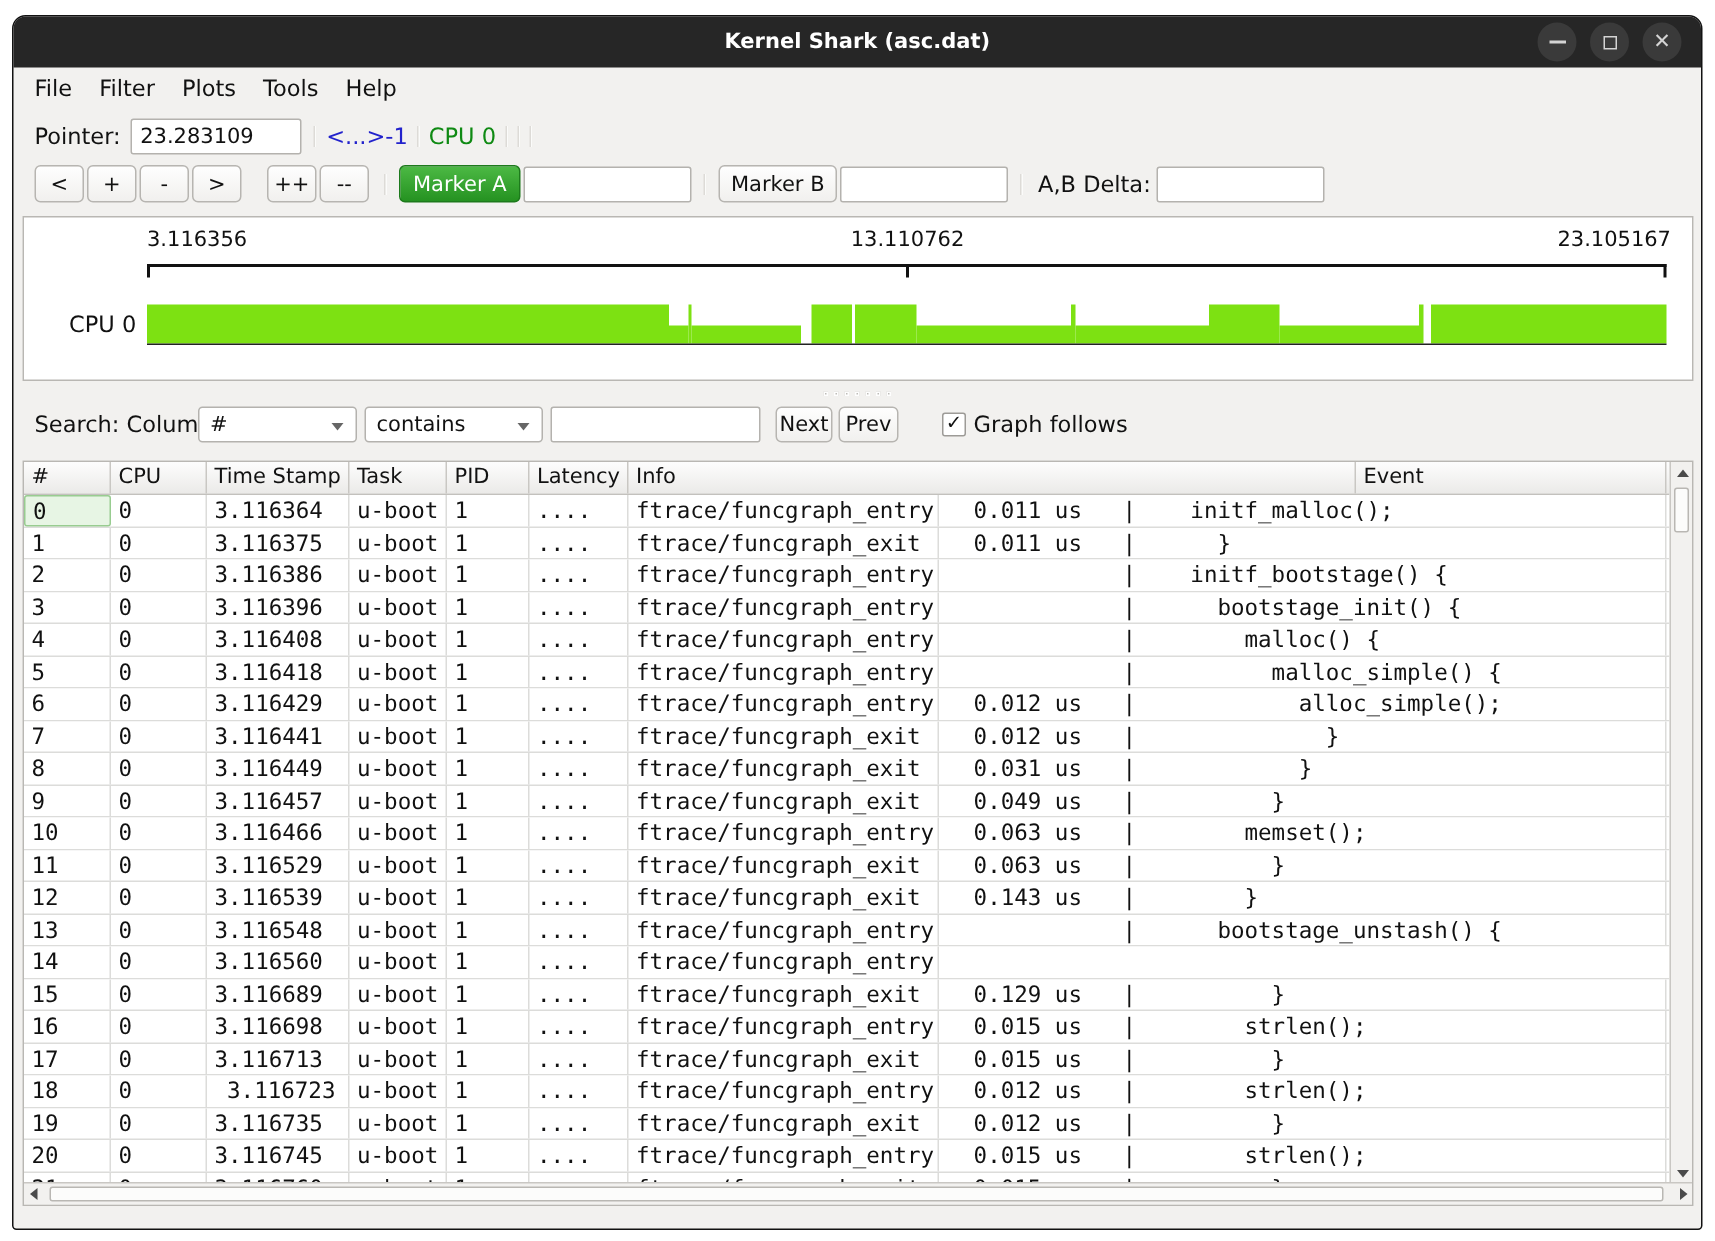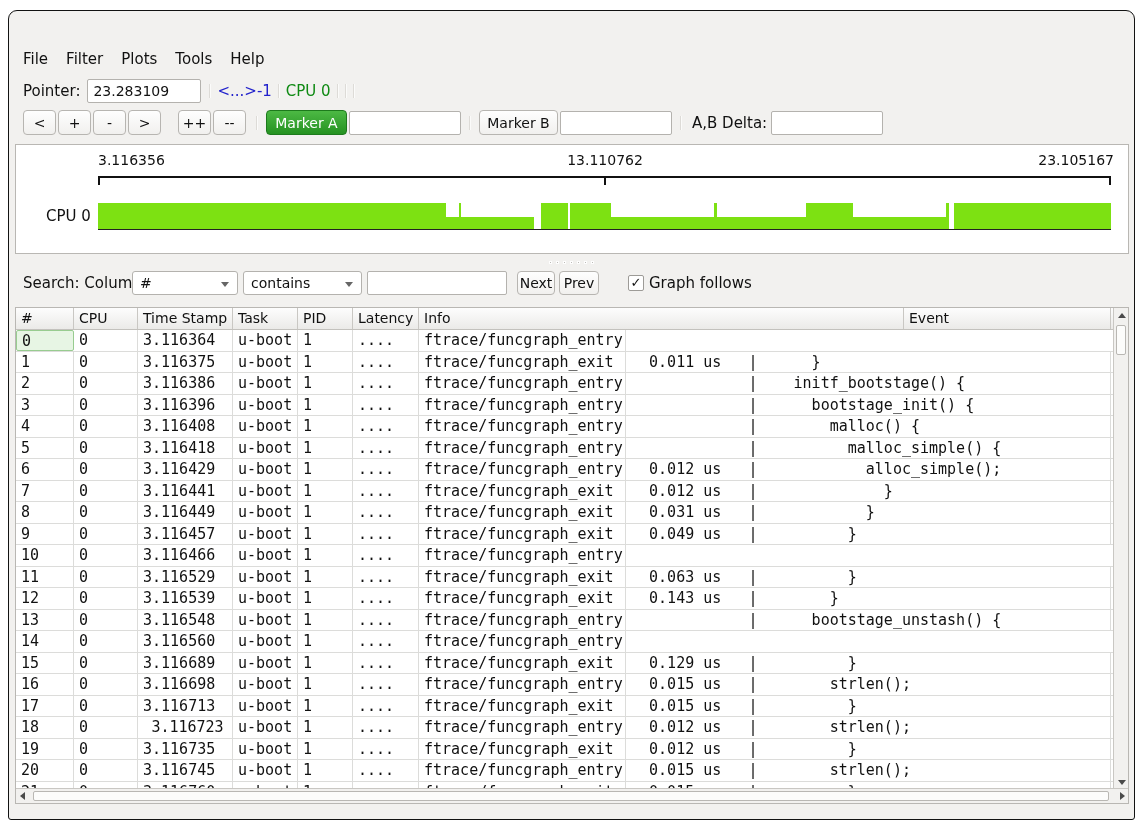--- a/index.html
+++ b/index.html
@@ -127,20 +127,34 @@
   .arr-up   { left:4px; top:5px;  border-left:4px solid transparent; border-right:4px solid transparent; border-bottom:5px solid #4a4a4a; }
   .arr-down { left:4px; bottom:5px; border-left:4px solid transparent; border-right:4px solid transparent; border-top:5px solid #4a4a4a; }
   .arr-left { left:4px; top:3px; border-top:4px solid transparent; border-bottom:4px solid transparent; border-right:5px solid #4a4a4a; }
   .arr-right{ right:3px; top:3px; border-top:4px solid transparent; border-bottom:4px solid transparent; border-left:5px solid #4a4a4a; }
 </style>
 </head>
 <body>
 
 <div class="window">
 
+  <div class="titlebar">
+    <span class="title-text">Kernel Shark (asc.dat)</span>
+    <div class="win-controls">
+      <div class="win-btn">
+          <span class="glyph-min"></span>
+        </div>
+      <div class="win-btn">
+          <span class="glyph-max"></span>
+        </div>
+      <div class="win-btn">
+          <span class="glyph-close">✕</span>
+        </div>
+    </div>
+  </div>
 
   <div class="menubar" id="menubar">
       <span class="menu-item">File</span>
       <span class="menu-item">Filter</span>
       <span class="menu-item">Plots</span>
       <span class="menu-item">Tools</span>
       <span class="menu-item">Help</span>
     </div>
 
   <div class="pointer-row">
@@ -259,20 +273,21 @@
       </div>
     <div class="tbody" id="tbody">
         <div class="tr">
           <div class="td sel" style="width: 58px;">0</div>
           <div class="td" style="width: 64px;">0</div>
           <div class="td" style="width: 95px;">3.116364</div>
           <div class="td" style="width: 65px;">u-boot</div>
           <div class="td" style="width: 55px;">1</div>
           <div class="td" style="width: 66px;">....</div>
           <div class="td" style="width: 207px;">ftrace/funcgraph_entry</div>
+          <div class="td" style="width: 485px;">  0.011 us   |    initf_malloc();</div>
         </div>
         <div class="tr">
           <div class="td" style="width: 58px;">1</div>
           <div class="td" style="width: 64px;">0</div>
           <div class="td" style="width: 95px;">3.116375</div>
           <div class="td" style="width: 65px;">u-boot</div>
           <div class="td" style="width: 55px;">1</div>
           <div class="td" style="width: 66px;">....</div>
           <div class="td" style="width: 207px;">ftrace/funcgraph_exit</div>
           <div class="td" style="width: 485px;">  0.011 us   |      }</div>
@@ -358,20 +373,21 @@
           <div class="td" style="width: 485px;">  0.049 us   |          }</div>
         </div>
         <div class="tr">
           <div class="td" style="width: 58px;">10</div>
           <div class="td" style="width: 64px;">0</div>
           <div class="td" style="width: 95px;">3.116466</div>
           <div class="td" style="width: 65px;">u-boot</div>
           <div class="td" style="width: 55px;">1</div>
           <div class="td" style="width: 66px;">....</div>
           <div class="td" style="width: 207px;">ftrace/funcgraph_entry</div>
+          <div class="td" style="width: 485px;">  0.063 us   |        memset();</div>
         </div>
         <div class="tr">
           <div class="td" style="width: 58px;">11</div>
           <div class="td" style="width: 64px;">0</div>
           <div class="td" style="width: 95px;">3.116529</div>
           <div class="td" style="width: 65px;">u-boot</div>
           <div class="td" style="width: 55px;">1</div>
           <div class="td" style="width: 66px;">....</div>
           <div class="td" style="width: 207px;">ftrace/funcgraph_exit</div>
           <div class="td" style="width: 485px;">  0.063 us   |          }</div>

